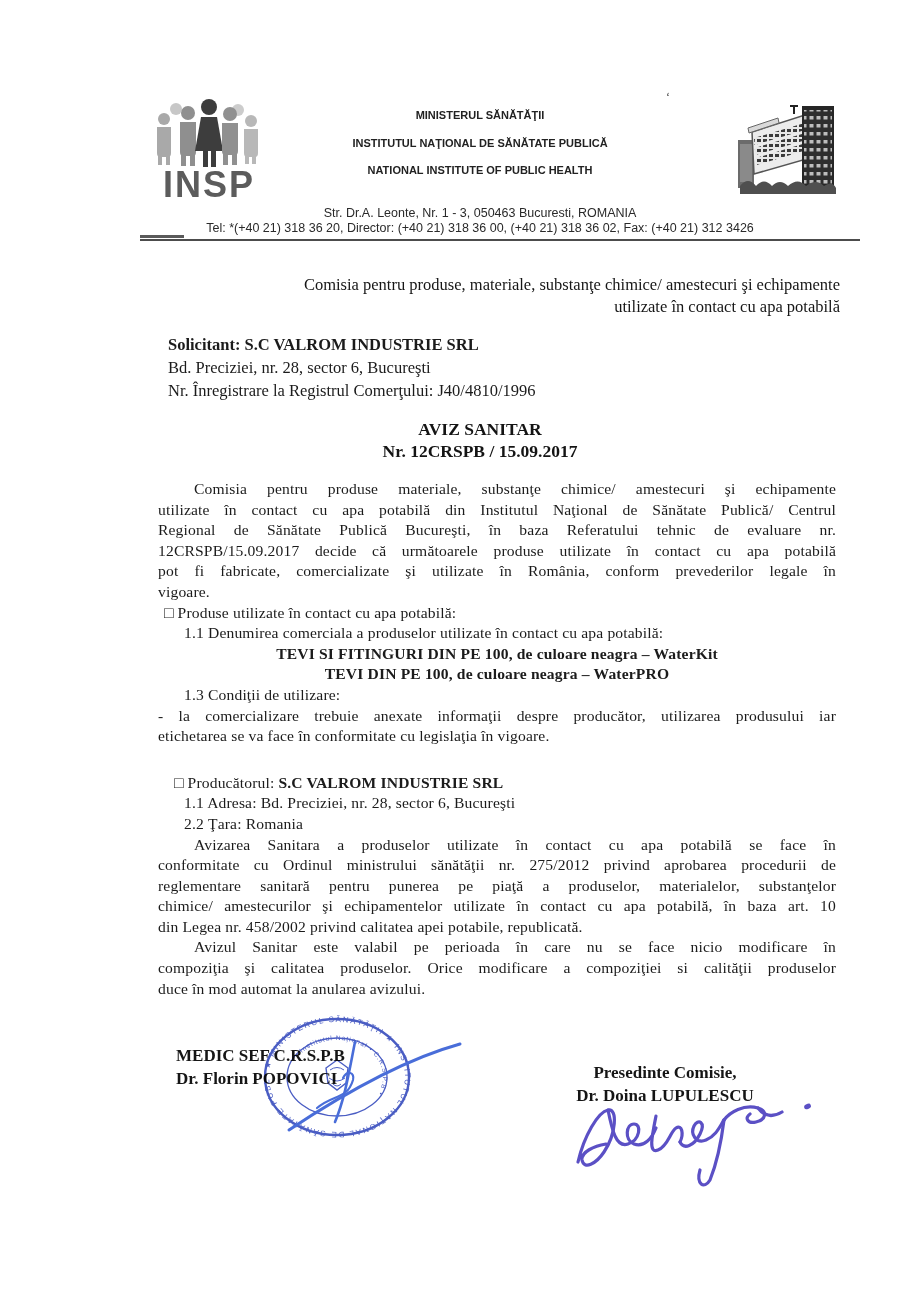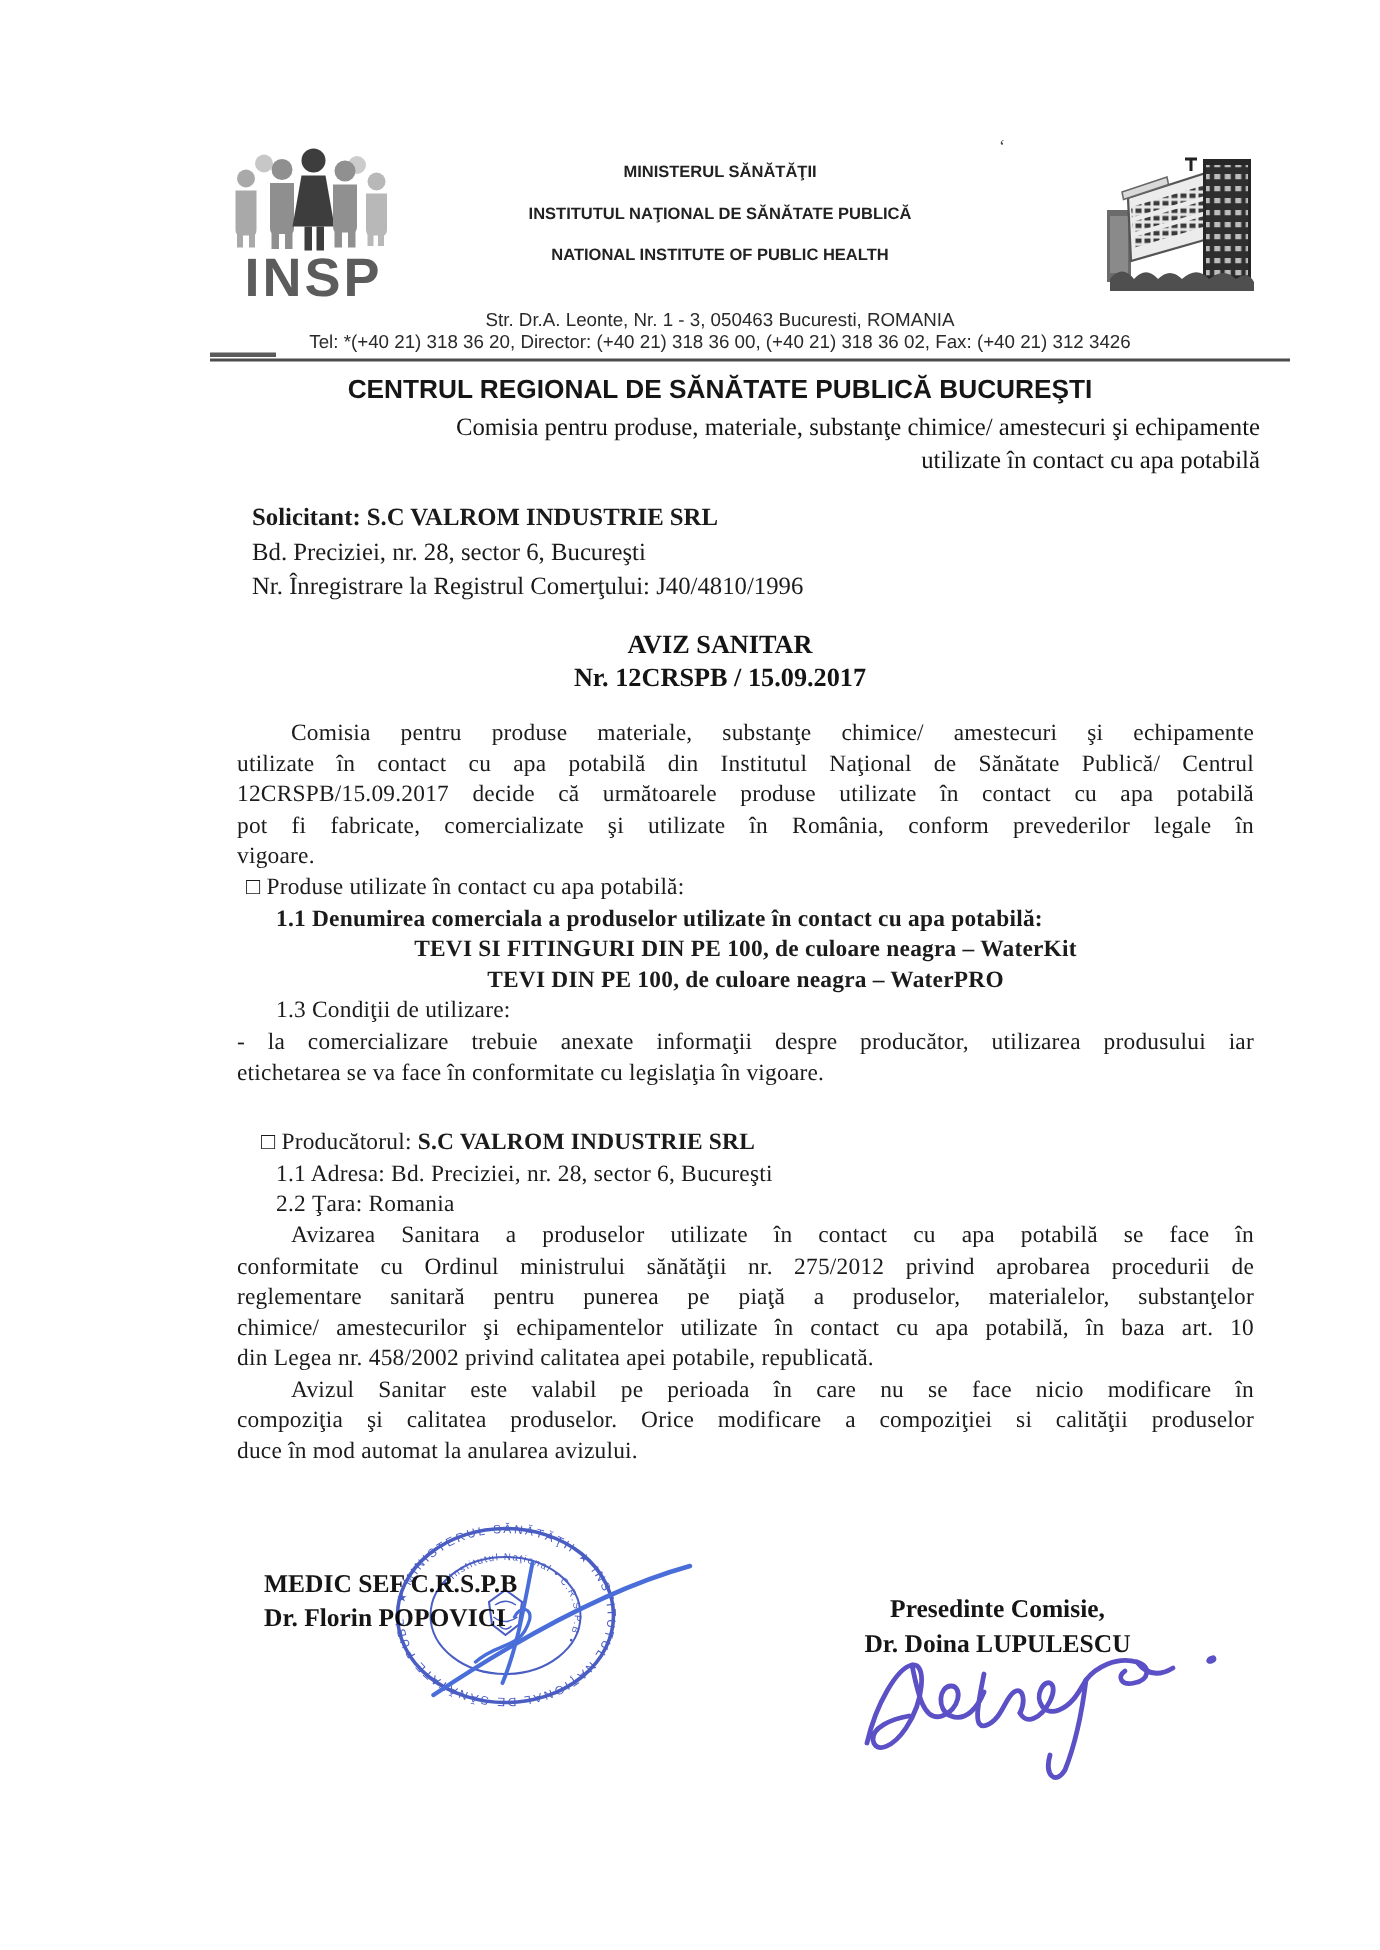--- a/index.html
+++ b/index.html
@@ -126,45 +126,45 @@
     <path d="M2 88 q8 -10 16 0 q8 -9 16 0 q8 -8 16 0 q10 -9 18 0 q10 -8 18 0 q8 -6 12 2 l0 6 l-96 0 z" fill="#4f4f4f"></path>
   </svg>
 
   <div class="hdr-address">
     <div>Str. Dr.A. Leonte, Nr. 1 - 3, 050463 Bucuresti, ROMANIA</div>
     <div>Tel: *(+40 21) 318 36 20, Director: (+40 21) 318 36 00, (+40 21) 318 36 02, Fax: (+40 21) 312 3426</div>
   </div>
 
   <div class="rule"></div>
 
-  <div class="center-title">CENTRUL REGIONAL DE SĂNĂTATE PUBLICĂ BUCUREŞTI</div>
   <div class="commission">
     <div>Comisia pentru produse, materiale, substanţe chimice/ amestecuri şi echipamente</div>
     <div>utilizate în contact cu apa potabilă</div>
   </div>
 
   <div class="applicant">
     <div class="b1">Solicitant: S.C VALROM INDUSTRIE SRL</div>
     <div>Bd. Preciziei, nr. 28, sector 6, Bucureşti</div>
     <div>Nr. Înregistrare la Registrul Comerţului: J40/4810/1996</div>
   </div>
 
   <div class="doc-title">
     <div>AVIZ SANITAR</div>
     <div>Nr. 12CRSPB / 15.09.2017</div>
   </div>
 
   <div class="doc-body">
       <div class="ln j" style="text-indent: 36px;"><span>Comisia pentru produse materiale, substanţe chimice/ amestecuri şi echipamente</span></div>
       <div class="ln j"><span>utilizate în contact cu apa potabilă din Institutul Naţional de Sănătate Publică/ Centrul</span></div>
+      <div class="ln j"><span>Regional de Sănătate Publică Bucureşti, în baza Referatului tehnic de evaluare nr.</span></div>
       <div class="ln j"><span>12CRSPB/15.09.2017 decide că următoarele produse utilizate în contact cu apa potabilă</span></div>
       <div class="ln j"><span>pot fi fabricate, comercializate şi utilizate în România, conform prevederilor legale în</span></div>
       <div class="ln l"><span>vigoare.</span></div>
       <div class="ln l" style="text-indent: 6px;"><span>□ Produse utilizate în contact cu apa potabilă:</span></div>
-      <div class="ln l" style="text-indent: 26px; font-weight: bold;"><span>1.1 Denumirea comerciala a produselor utilizate în contact cu apa potabilă:</span></div>
+      <div class="ln l" style="text-indent: 26px;"><span>1.1 Denumirea comerciala a produselor utilizate în contact cu apa potabilă:</span></div>
       <div class="ln c"><span class="bold">TEVI SI FITINGURI DIN PE 100, de culoare neagra – WaterKit</span></div>
       <div class="ln c"><span class="bold">TEVI DIN PE 100, de culoare neagra – WaterPRO</span></div>
       <div class="ln l" style="text-indent: 26px;"><span>1.3 Condiţii de utilizare:</span></div>
       <div class="ln j"><span>- la comercializare trebuie anexate informaţii despre producător, utilizarea produsului iar</span></div>
       <div class="ln l"><span>etichetarea se va face în conformitate cu legislaţia în vigoare.</span></div>
       <div style="height: 26px;"></div>
       <div class="ln l" style="text-indent: 16px;"><span>□  Producătorul: </span><span class="bold">S.C VALROM INDUSTRIE SRL</span></div>
       <div class="ln l" style="text-indent: 26px;"><span>1.1  Adresa: Bd. Preciziei, nr. 28, sector 6, Bucureşti</span></div>
       <div class="ln l" style="text-indent: 26px;"><span>2.2  Ţara: Romania</span></div>
       <div class="ln j" style="text-indent: 36px;"><span>Avizarea Sanitara a produselor utilizate în contact cu apa potabilă se face în</span></div>

